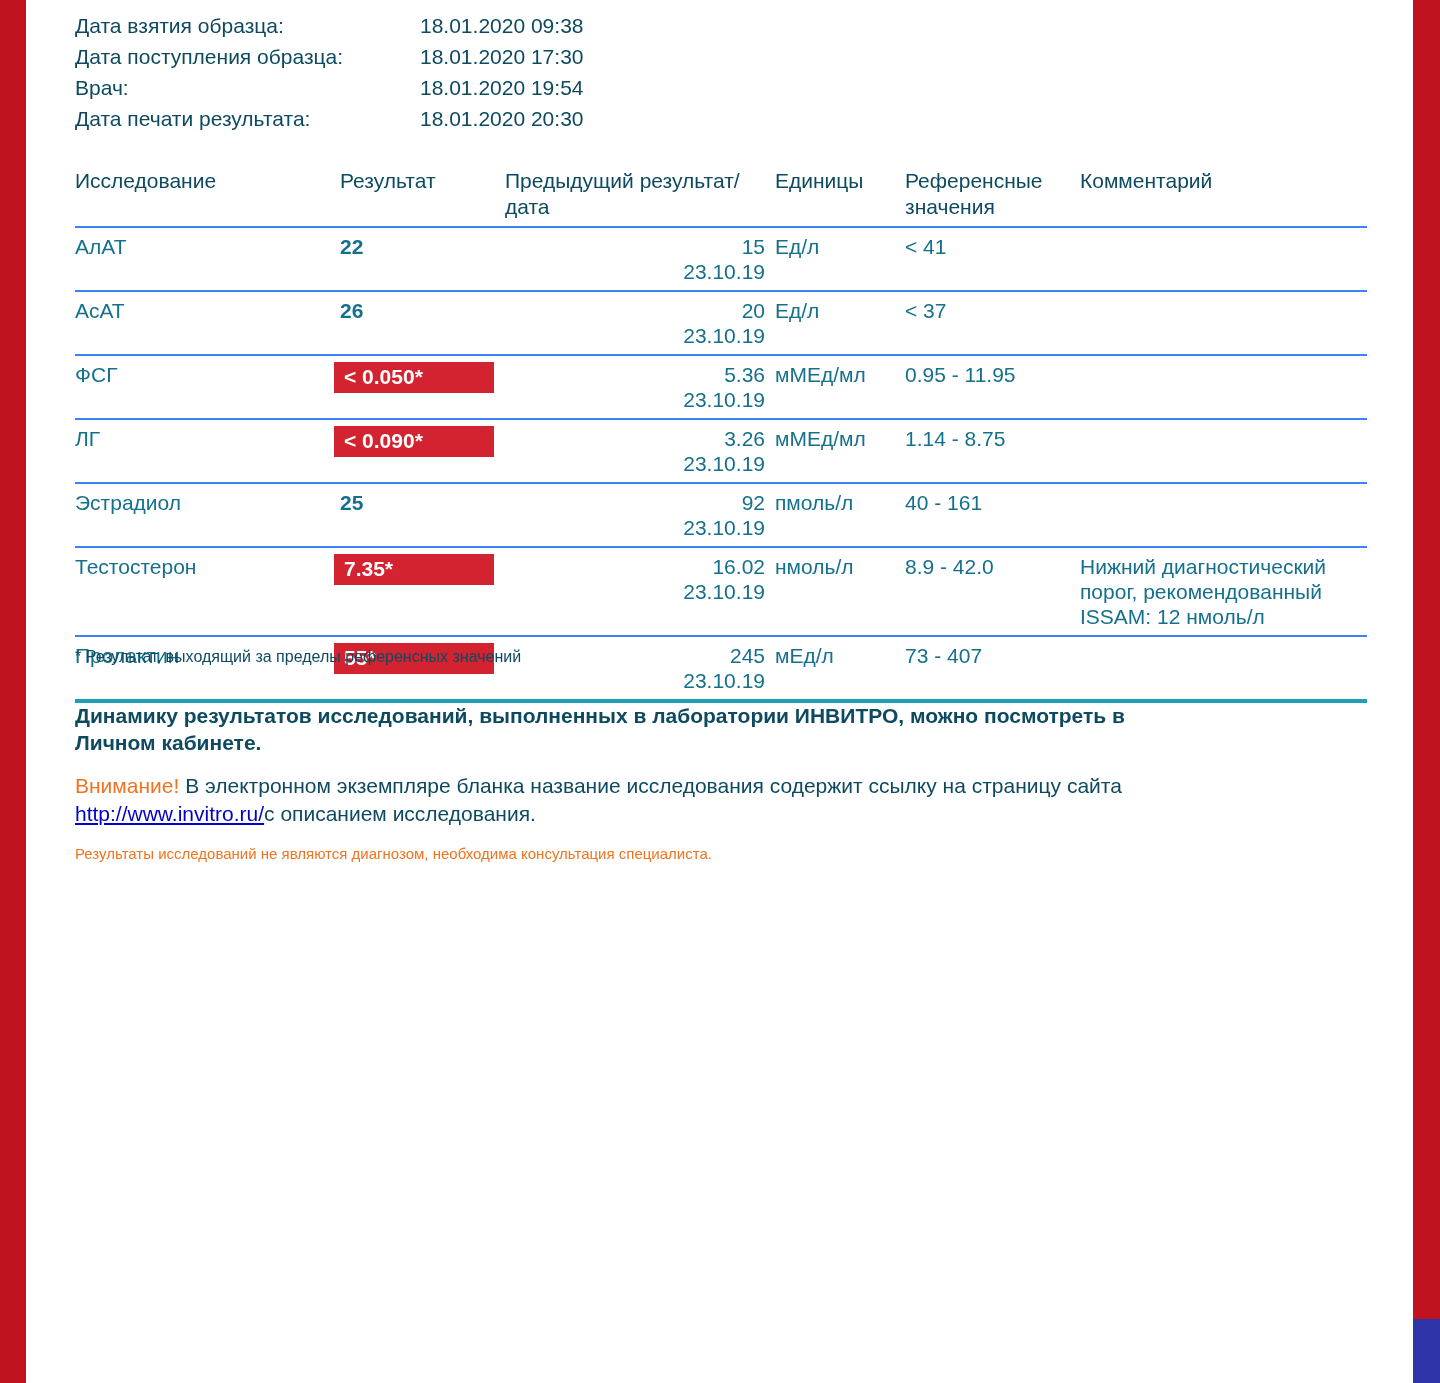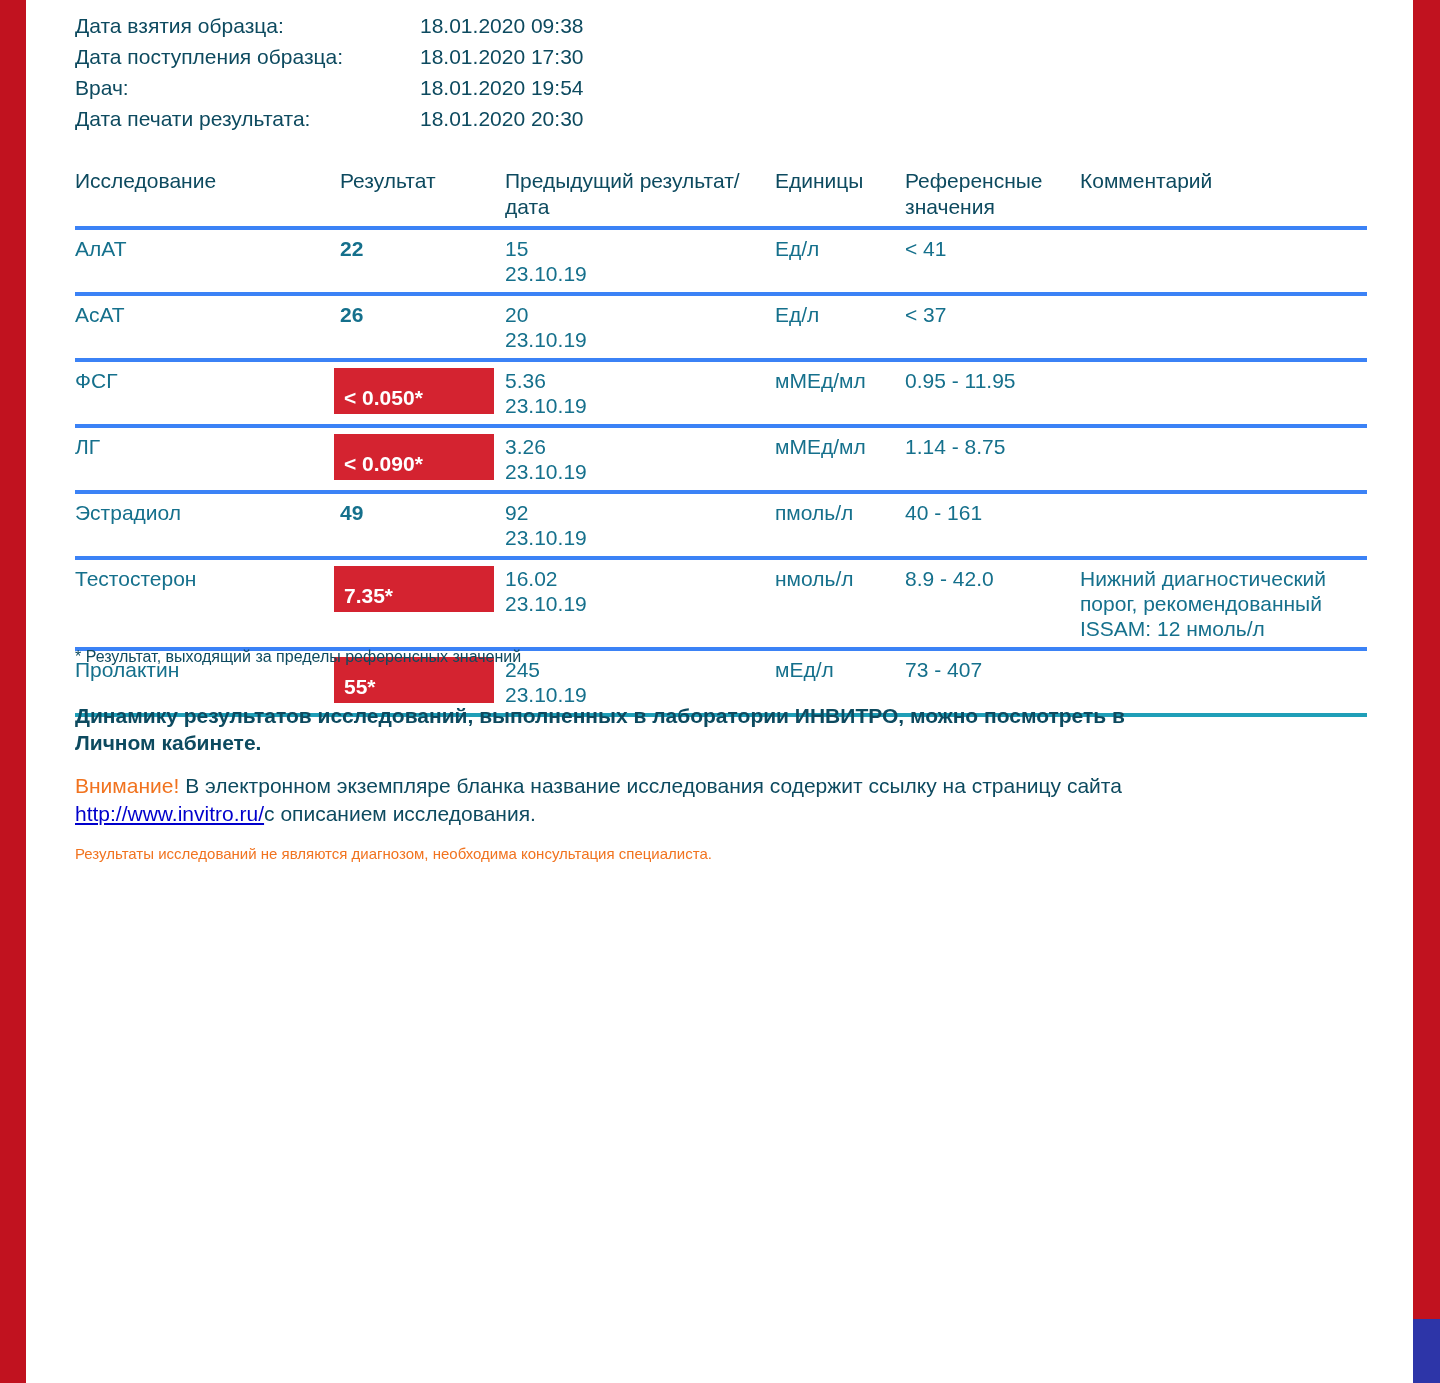--- a/index.html
+++ b/index.html
@@ -25,36 +25,36 @@
   .meta { position: absolute; top: 10px; left: 75px; font-size: 21px; }
   .meta-row { line-height: 31px; white-space: nowrap; }
   .meta-label { display: inline-block; width: 333px; color: #0d4a5f; }
   .meta-value { color: #0d4a5f; margin-left: 12px; }
 
   
   .results-table { position: absolute; top: 163px; left: 75px; width: 1292px; font-size: 21px; }
   .t-row {
     display: grid;
     grid-template-columns: 265px 165px 270px 130px 175px 287px;
-    border-bottom: 4px solid #3b82f6;
+    border-bottom: 2px solid #3b82f6;
   }
   .t-head .cell { color: #0d4a5f; padding: 5px 10px 6px 0; line-height: 26px; }
   .t-body .cell { padding: 6px 10px 6px 0; line-height: 25px; min-height: 53px; color: #15708c; }
   .t-body.last { border-bottom: 4px solid #1f9fb8; }
   .cell-name a, .cell-name { color: #2222dd; text-decoration: none; cursor: pointer; }
   .cell-result { color: #0d4a5f; font-weight: bold; }
-  .prev-val, .prev-date { display: block; }
+  .prev-val, .prev-date { display: block; text-align: right; }
   .res-flag {
     display: inline-block;
     background: #d42330;
     color: #ffffff;
     font-weight: bold;
     width: 160px;
     margin-left: -6px;
-    padding: 17px 8px 3px 10px;
+    padding: 2px 8px 3px 10px;
     line-height: 26px;
   }
   .cell-comment { color: #15708c; }
 
   
   .footnote { position: absolute; top: 648px; left: 75px; font-size: 16px; color: #0d4a5f; }
   .dynamics { position: absolute; top: 702px; left: 75px; width: 1290px; font-size: 21px;
               font-weight: bold; color: #0d4a5f; line-height: 27px; }
   .dynamics span { display: block; }
   .attention { position: absolute; top: 772px; left: 75px; width: 1290px; font-size: 21px;
@@ -141,21 +141,21 @@
           <span class="prev-val">3.26</span>
           <span class="prev-date">23.10.19</span>
         </div>
       <div class="cell">мМЕд/мл</div>
       <div class="cell">1.14 - 8.75</div>
       <div class="cell cell-comment"></div>
     </div>
 
     <div class="t-row t-body">
       <div class="cell cell-name">Эстрадиол</div>
-      <div class="cell cell-result">49</div>
+      <div class="cell cell-result">25</div>
       <div class="cell">
           <span class="prev-val">92</span>
           <span class="prev-date">23.10.19</span>
         </div>
       <div class="cell">пмоль/л</div>
       <div class="cell">40 - 161</div>
       <div class="cell cell-comment"></div>
     </div>
 
     <div class="t-row t-body">

